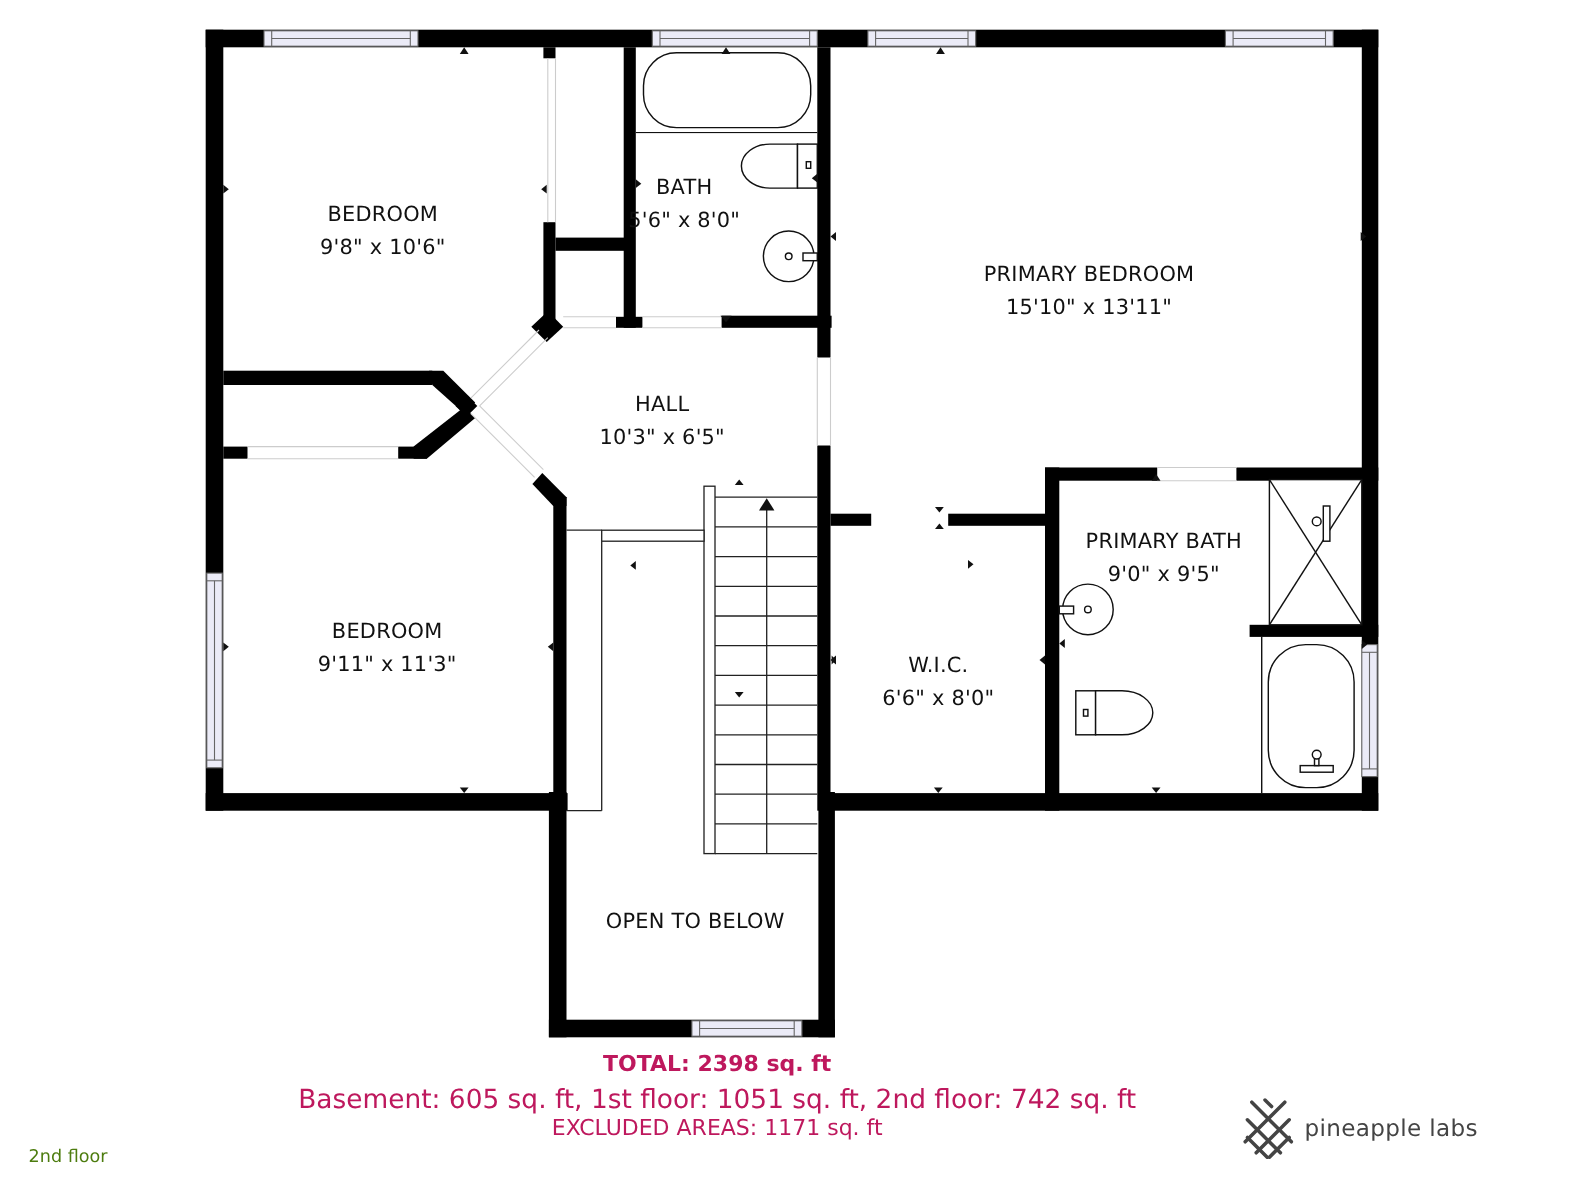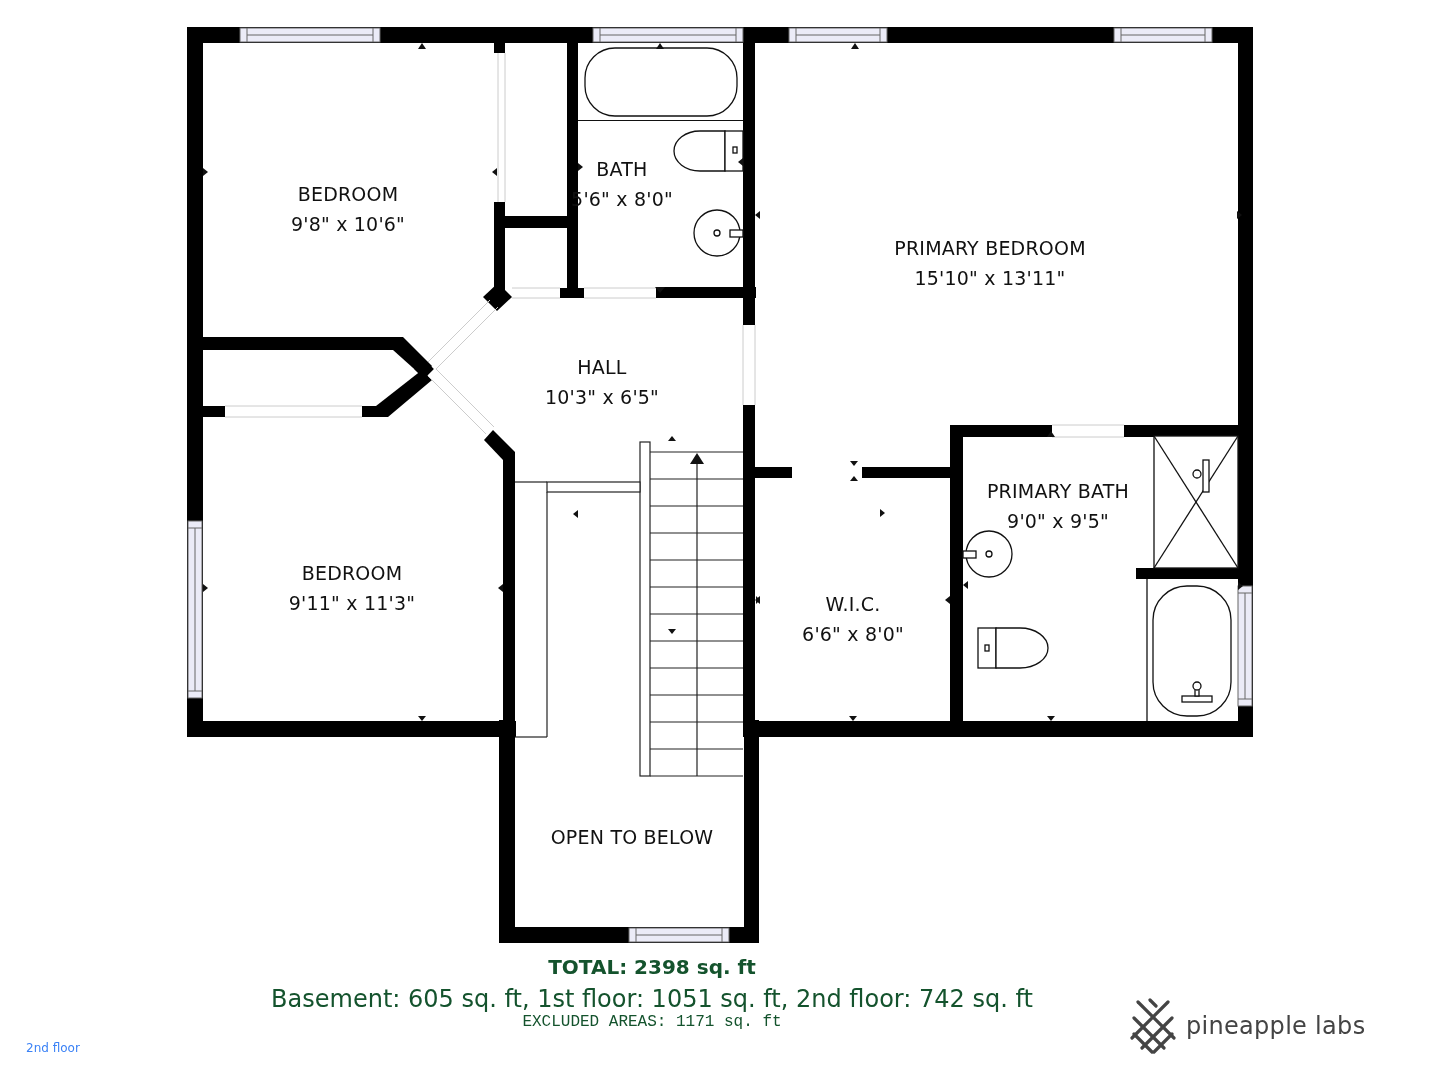--- a/index.html
+++ b/index.html
@@ -1,25 +1,25 @@
 <!DOCTYPE html>
 <html><head>
 <meta charset="utf-8">
 <style>
   html, body { margin: 0; padding: 0; background: #ffffff; }
   body { width: 1440px; height: 1080px; position: relative; overflow: hidden; font-family: "Liberation Sans", "DejaVu Sans", sans-serif; }
   #plan { position: absolute; left: 0; top: 0; width: 1440px; height: 1080px; }
   .room-label { font-family: "DejaVu Sans", sans-serif; font-size: 19px; fill: #111; text-anchor: middle; letter-spacing: 0.2px; }
-  .footer { position: absolute; left: 0; width: 1304px; text-align: center; color: #14532d; font-family: "DejaVu Sans", sans-serif; }
+  .footer { position: absolute; left: 0; width: 1304px; text-align: center; color: #be185d; font-family: "DejaVu Sans", sans-serif; }
   .total { top: 955px; font-size: 20px; font-weight: bold; }
   .breakdown { top: 985px; font-size: 24px; }
-  .excluded { top: 1013px; font-size: 16px; font-family: Liberation Mono, monospace; }
-  .floor-name { position: absolute; left: 26px; top: 1041px; font-size: 12px; color: #3b82f6; font-family: "DejaVu Sans", sans-serif; }
+  .excluded { top: 1013px; font-size: 20px; }
+  .floor-name { position: absolute; left: 26px; top: 1041px; font-size: 16px; color: #4d7c0f; font-family: "DejaVu Sans", sans-serif; }
   .brand { position: absolute; left: 1130px; top: 998px; height: 56px; display: flex; align-items: center; }
-  .brand-name { font-family: "DejaVu Sans", sans-serif; font-size: 24px; color: #444; margin-left: 10px; letter-spacing: 0.3px; }
+  .brand-name { font-family: "DejaVu Sans", sans-serif; font-size: 21px; color: #444; margin-left: 10px; letter-spacing: 0.3px; }
 </style>
 </head>
 <body>
 
 <svg id="plan" viewBox="0 0 1440 1080" xmlns="http://www.w3.org/2000/svg">
 
   <g fill="#000">
 
     <rect x="187" y="27" width="1066" height="16"></rect>
 

